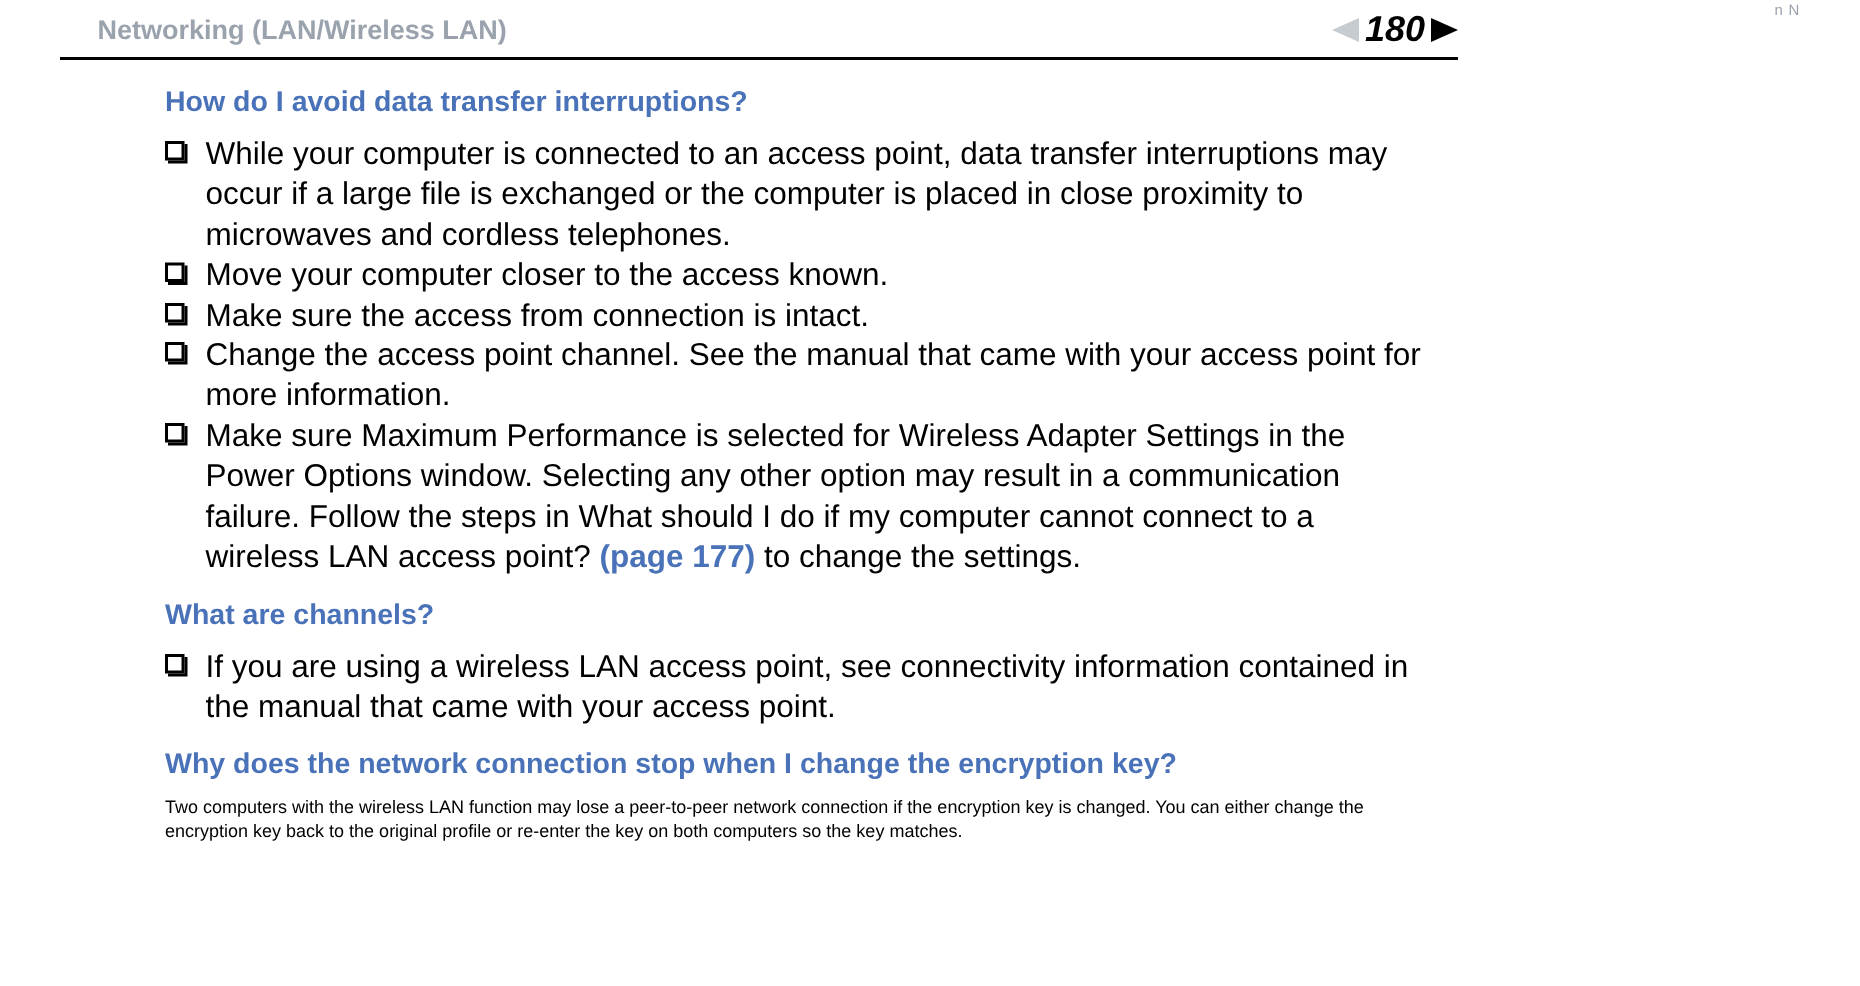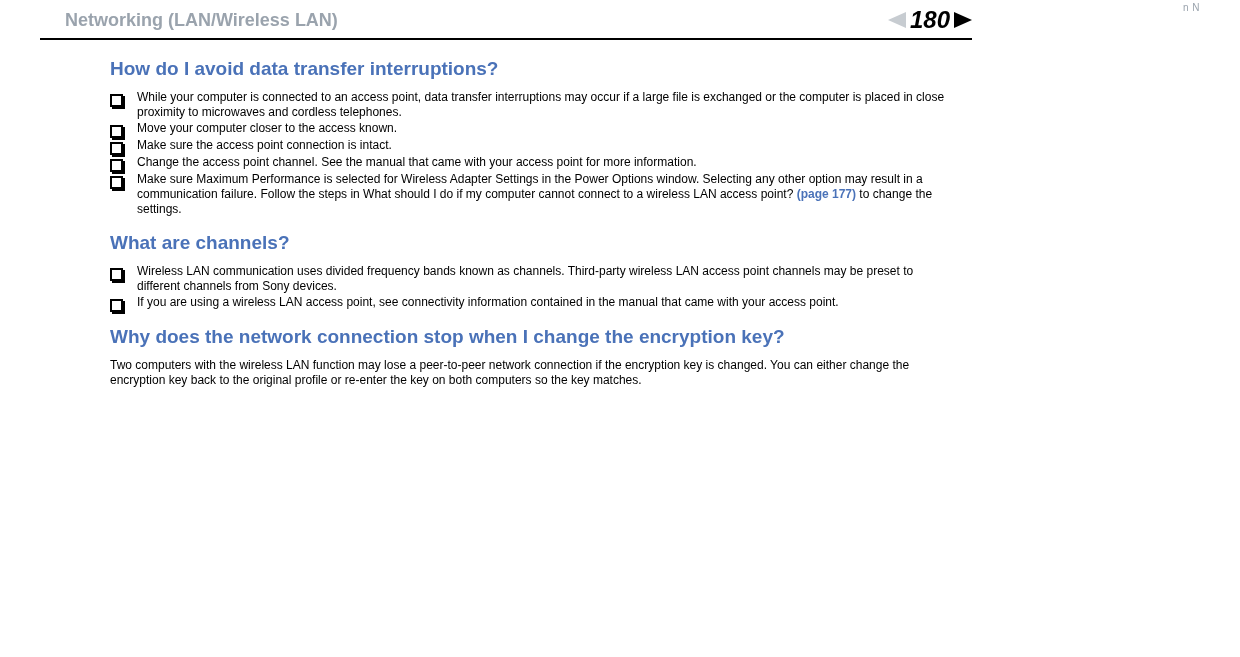--- a/index.html
+++ b/index.html
@@ -58,21 +58,21 @@
   .bullet-list {
     list-style: none;
     padding: 0;
     margin: 0 0 14px 0;
   }
   .bullet-item {
     display: flex;
     align-items: flex-start;
     gap: 14px;
     margin: 0 0;
-    font-size: 12px;
+    font-size: 21px;
     line-height: 1.28;
   }
   .bullet-icon {
     flex: 0 0 auto;
     width: 13px;
     height: 13px;
     border: 2px solid #000;
     margin-top: 4px;
     box-shadow: 2px 2px 0 #000;
     background: #fff;
@@ -124,40 +124,36 @@
       <li class="bullet-item">
         <span class="bullet-icon"></span>
         <span class="bullet-text">While your computer is connected to an access point, data transfer interruptions may occur if a large file is exchanged or the computer is placed in close proximity to microwaves and cordless telephones.</span>
       </li>
       <li class="bullet-item">
         <span class="bullet-icon"></span>
         <span class="bullet-text">Move your computer closer to the access known.</span>
       </li>
       <li class="bullet-item">
         <span class="bullet-icon"></span>
-        <span class="bullet-text">Make sure the access point connection is intact.</span>
+        <span class="bullet-text">Make sure the access from connection is intact.</span>
       </li>
       <li class="bullet-item">
         <span class="bullet-icon"></span>
         <span class="bullet-text">Change the access point channel. See the manual that came with your access point for more information.</span>
       </li>
       <li class="bullet-item">
         <span class="bullet-icon"></span>
         <span class="bullet-text"><span>Make sure </span><span class="b">Maximum Performance</span><span> is selected for </span><span class="b">Wireless Adapter Settings</span><span> in the </span><span class="b">Power Options</span><span> window. Selecting any other option may result in a communication failure. Follow the steps in </span><span class="b">What should I do if my computer cannot connect to a wireless LAN access point? </span><span class="link">(page 177)</span><span> to change the settings.</span></span>
       </li>
     </ul>
 
     <h2 class="q-heading">What are channels?</h2>
     <ul class="bullet-list">
       <li class="bullet-item">
         <span class="bullet-icon"></span>
-        <span class="bullet-text">Wireless LAN communication uses divided frequency bands known as channels. Third-party wireless LAN access point channels may be preset to different channels from Sony devices.</span>
-      </li>
-      <li class="bullet-item">
-        <span class="bullet-icon"></span>
         <span class="bullet-text">If you are using a wireless LAN access point, see connectivity information contained in the manual that came with your access point.</span>
       </li>
     </ul>
 
     <h2 class="q-heading">Why does the network connection stop when I change the encryption key?</h2>
     <p class="para">Two computers with the wireless LAN function may lose a peer-to-peer network connection if the encryption key is changed. You can either change the encryption key back to the original profile or re-enter the key on both computers so the key matches.</p>
 
   </div>
 </div>
 

